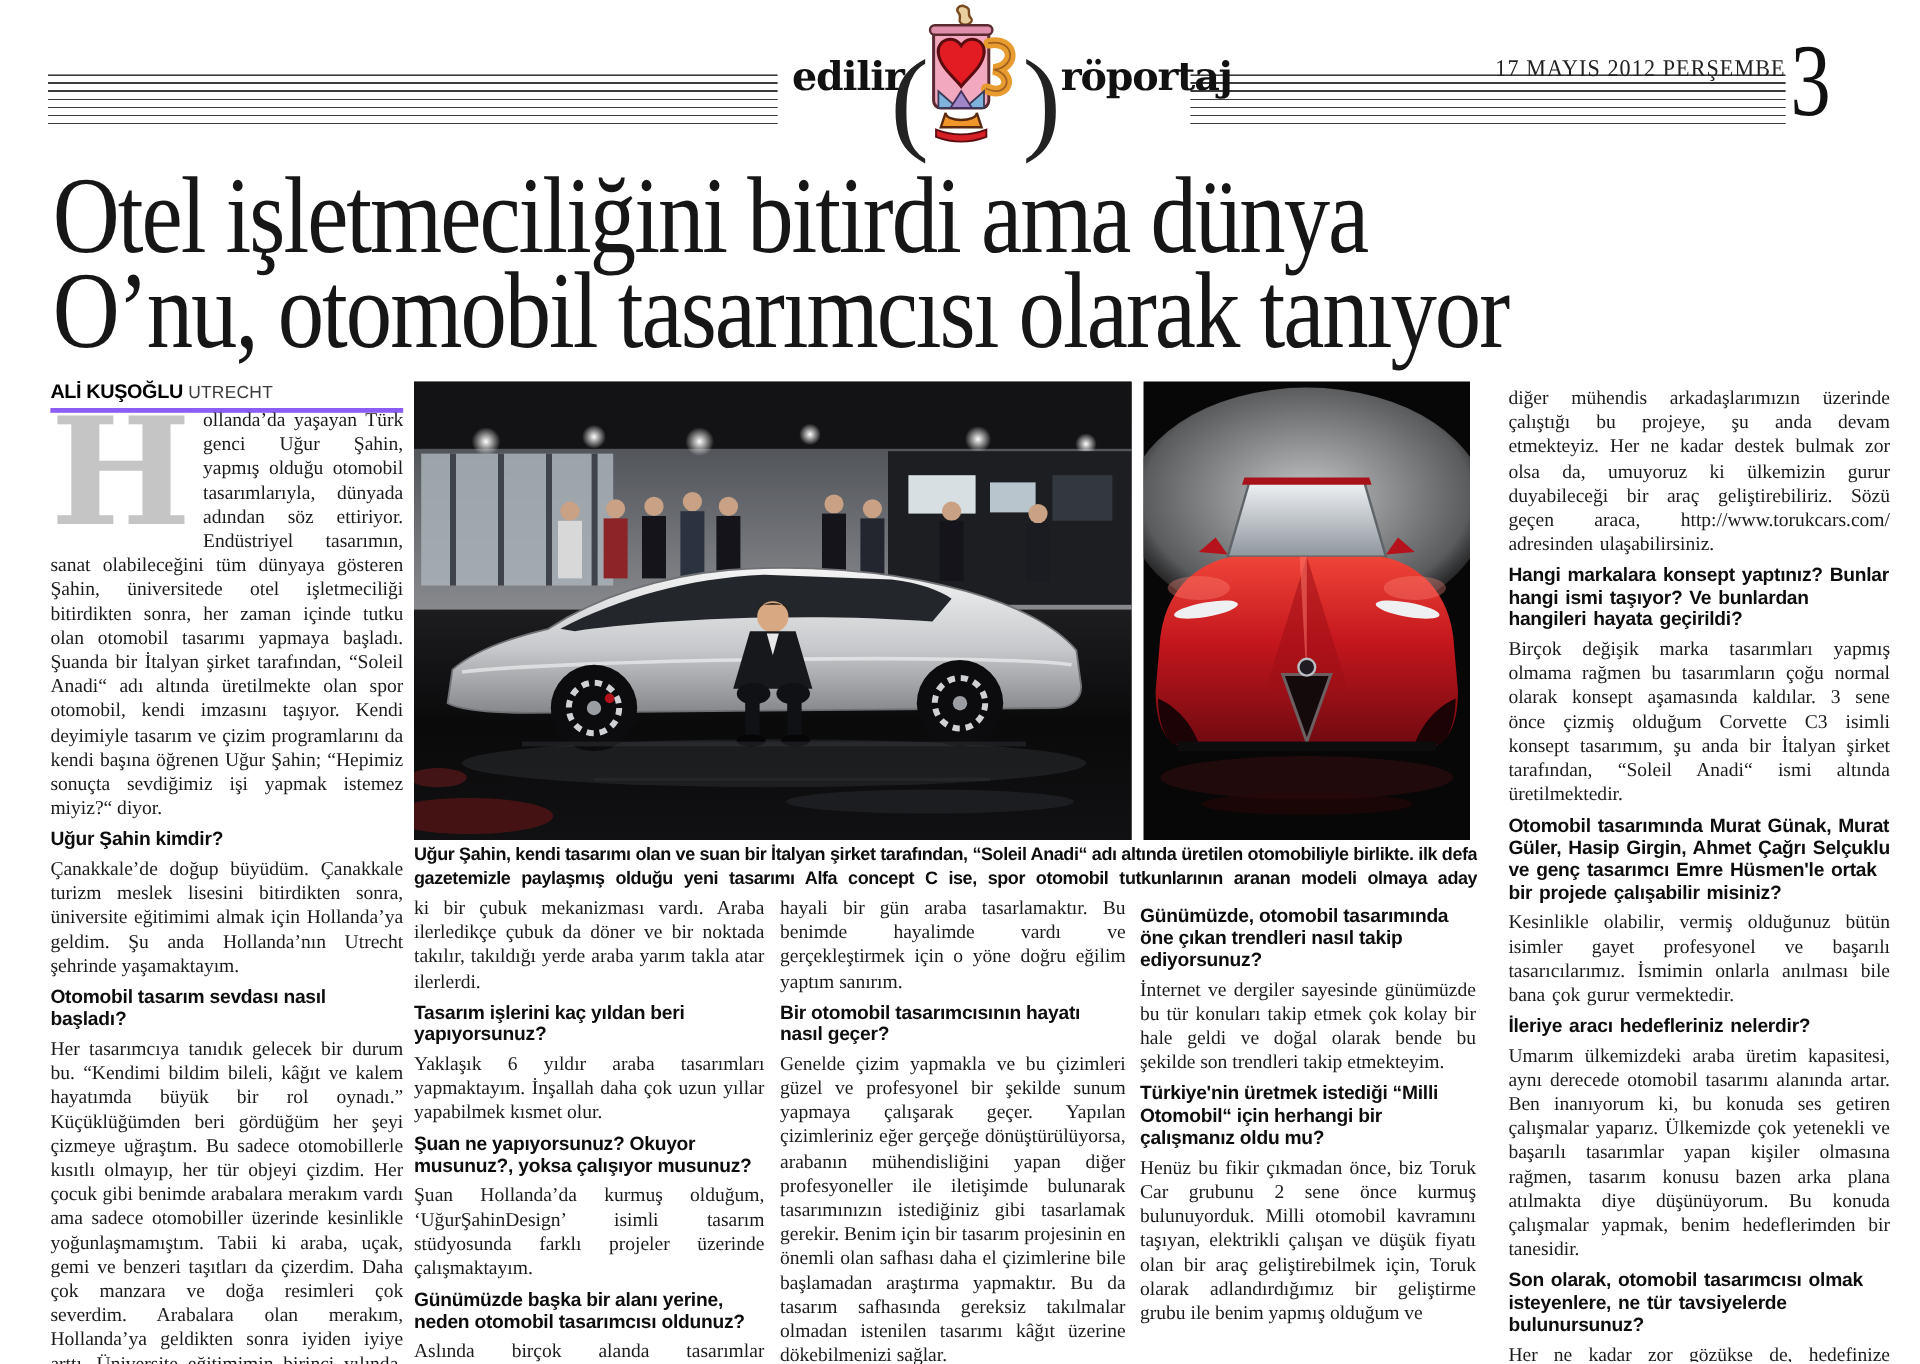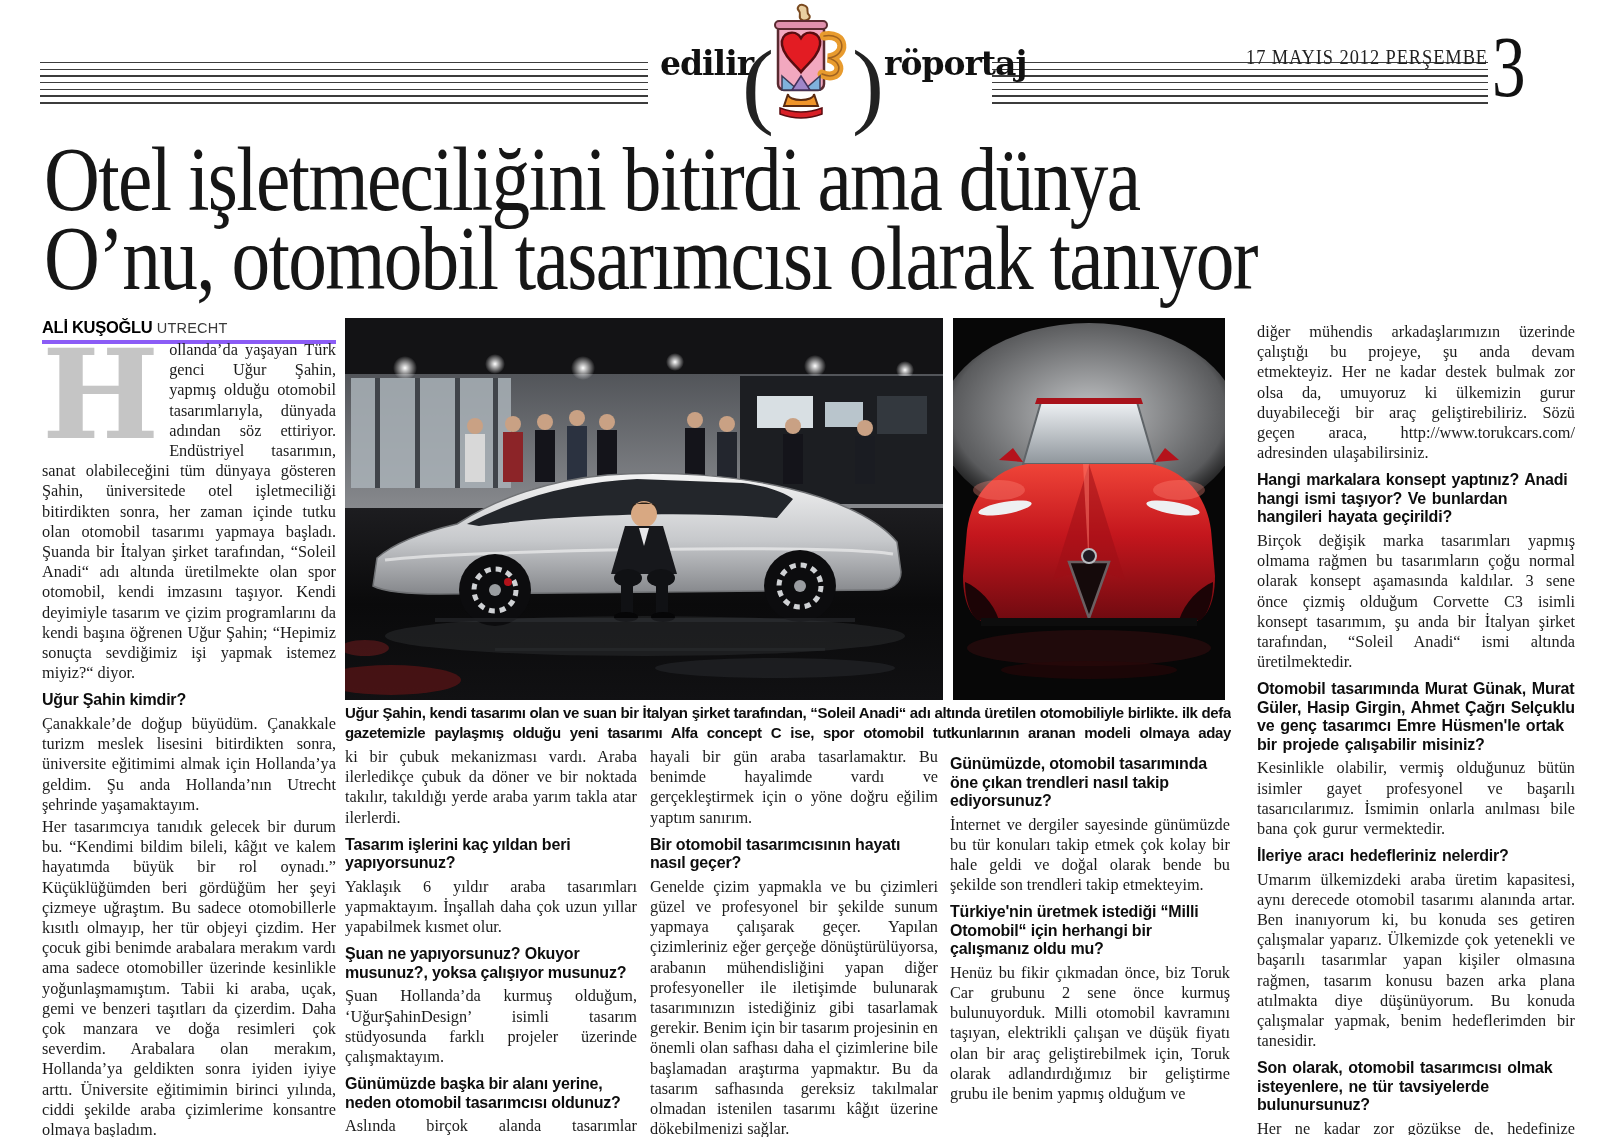--- a/index.html
+++ b/index.html
@@ -87,20 +87,21 @@
 
   <div class="byline">
     <span class="author">ALİ KUŞOĞLU</span>
     <span class="loc">UTRECHT</span>
   </div>
 
   <div class="col col-left">
     <p><span class="dropcap">H</span><span>ollanda’da yaşayan Türk genci Uğur Şahin, yapmış olduğu otomobil tasarımlarıyla, dünyada adından söz ettiriyor. Endüstriyel tasarımın, sanat olabileceğini tüm dünyaya gösteren Şahin, üniversitede otel işletmeciliği bitirdikten sonra, her zaman içinde tutku olan otomobil tasarımı yapmaya başladı. Şuanda bir İtalyan şirket tarafından, “Soleil Anadi“ adı altında üretilmekte olan spor otomobil, kendi imzasını taşıyor. Kendi deyimiyle tasarım ve çizim programlarını da kendi başına öğrenen Uğur Şahin; “Hepimiz sonuçta sevdiğimiz işi yapmak istemez miyiz?“ diyor.</span></p>
     <h3>Uğur Şahin kimdir?</h3>
     <p>Çanakkale’de doğup büyüdüm. Çanakkale turizm meslek lisesini bitirdikten sonra, üniversite eğitimimi almak için Hollanda’ya geldim. Şu anda Hollanda’nın Utrecht şehrinde yaşamaktayım.</p>
+    <h3>Otomobil tasarım sevdası nasıl başladı?</h3>
     <p>Her tasarımcıya tanıdık gelecek bir durum bu. “Kendimi bildim bileli, kâğıt ve kalem hayatımda büyük bir rol oynadı.” Küçüklüğümden beri gördüğüm her şeyi çizmeye uğraştım. Bu sadece otomobillerle kısıtlı olmayıp, her tür objeyi çizdim. Her çocuk gibi benimde arabalara merakım vardı ama sadece otomobiller üzerinde kesinlikle yoğunlaşmamıştım. Tabii ki araba, uçak, gemi ve benzeri taşıtları da çizerdim. Daha çok manzara ve doğa resimleri çok severdim. Arabalara olan merakım, Hollanda’ya geldikten sonra iyiden iyiye arttı. Üniversite eğitimimin birinci yılında, ciddi şekilde araba çizimlerime konsantre olmaya başladım.</p>
 
   </div>
 
   <div class="photo photo-left">
     <svg viewBox="0 0 598 382" preserveAspectRatio="none">
       <defs>
         <linearGradient id="wall" x1="0" y1="0" x2="0" y2="1">
           <stop offset="0" stop-color="#3c3f44"></stop>
             <stop offset="1" stop-color="#8b8d91"></stop>
@@ -249,21 +250,21 @@
 
   <div class="col col-3">
     <h3>Günümüzde, otomobil tasarımında öne çıkan trendleri nasıl takip ediyorsunuz?</h3>
     <p>İnternet ve dergiler sayesinde günümüzde bu tür konuları takip etmek çok kolay bir hale geldi ve doğal olarak bende bu şekilde son trendleri takip etmekteyim.</p>
     <h3>Türkiye'nin üretmek istediği “Milli Otomobil“ için herhangi bir çalışmanız oldu mu?</h3>
     <p>Henüz bu fikir çıkmadan önce, biz Toruk Car grubunu 2 sene önce kurmuş bulunuyorduk. Milli otomobil kavramını taşıyan, elektrikli çalışan ve düşük fiyatı olan bir araç geliştirebilmek için, Toruk olarak adlandırdığımız bir geliştirme grubu ile benim yapmış olduğum ve</p>
   </div>
 
   <div class="col col-side">
     <p>diğer mühendis arkadaşlarımızın üzerinde çalıştığı bu projeye, şu anda devam etmekteyiz. Her ne kadar destek bulmak zor olsa da, umuyoruz ki ülkemizin gurur duyabileceği bir araç geliştirebiliriz. Sözü geçen araca,  http://www.torukcars.com/ adresinden ulaşabilirsiniz.</p>
-    <h3>Hangi markalara konsept yaptınız? Anadi hangi ismi taşıyor? Ve bunlardan hangileri hayata geçirildi?</h3>
+    <h3>Hangi markalara konsept yaptınız? Bunlar hangi ismi taşıyor? Ve bunlardan hangileri hayata geçirildi?</h3>
     <p>Birçok değişik marka tasarımları yapmış olmama rağmen bu tasarımların çoğu normal olarak konsept aşamasında kaldılar. 3 sene önce çizmiş olduğum Corvette C3 isimli konsept tasarımım, şu anda bir İtalyan şirket tarafından, “Soleil Anadi“ ismi altında üretilmektedir.</p>
     <h3>Otomobil tasarımında Murat Günak, Murat Güler, Hasip Girgin, Ahmet Çağrı Selçuklu ve genç tasarımcı Emre Hüsmen'le ortak bir projede çalışabilir misiniz?</h3>
     <p>Kesinlikle olabilir, vermiş olduğunuz bütün isimler gayet profesyonel ve başarılı tasarıcılarımız. İsmimin onlarla anılması bile bana çok gurur vermektedir.</p>
     <h3>İleriye aracı hedefleriniz nelerdir?</h3>
     <p>Umarım ülkemizdeki araba üretim kapasitesi, aynı derecede otomobil tasarımı alanında artar.  Ben inanıyorum ki, bu konuda ses getiren çalışmalar yaparız. Ülkemizde çok yetenekli ve başarılı tasarımlar yapan kişiler olmasına rağmen, tasarım konusu bazen arka plana atılmakta diye düşünüyorum. Bu konuda çalışmalar yapmak, benim hedeflerimden bir tanesidir.</p>
     <h3>Son olarak, otomobil tasarımcısı olmak isteyenlere, ne tür tavsiyelerde bulunursunuz?</h3>
     <p>Her ne kadar zor gözükse de, hedefinize ulaşmak için mümkün olduğu kadar çok çalışın ve size söylenen, “Yapamazsın, Başaramazsın “ gibi olmuşuz ifadeleri kendinize motivasyon aracı olarak kullanın. Hayal kırıklığına hiçbir zaman kapılmayın. Çizimlerinizi geliştirirken, profesyonel tasarımcıların yapmış oldukları tasarımları iyi inceleyin ve nerelerde hatalar yaptığınızı bularak, kendinizi geliştirmeye çalışın. Elbette başarı ancak bu şekilde elde edilir.</p>
   </div>
 
 </div>

